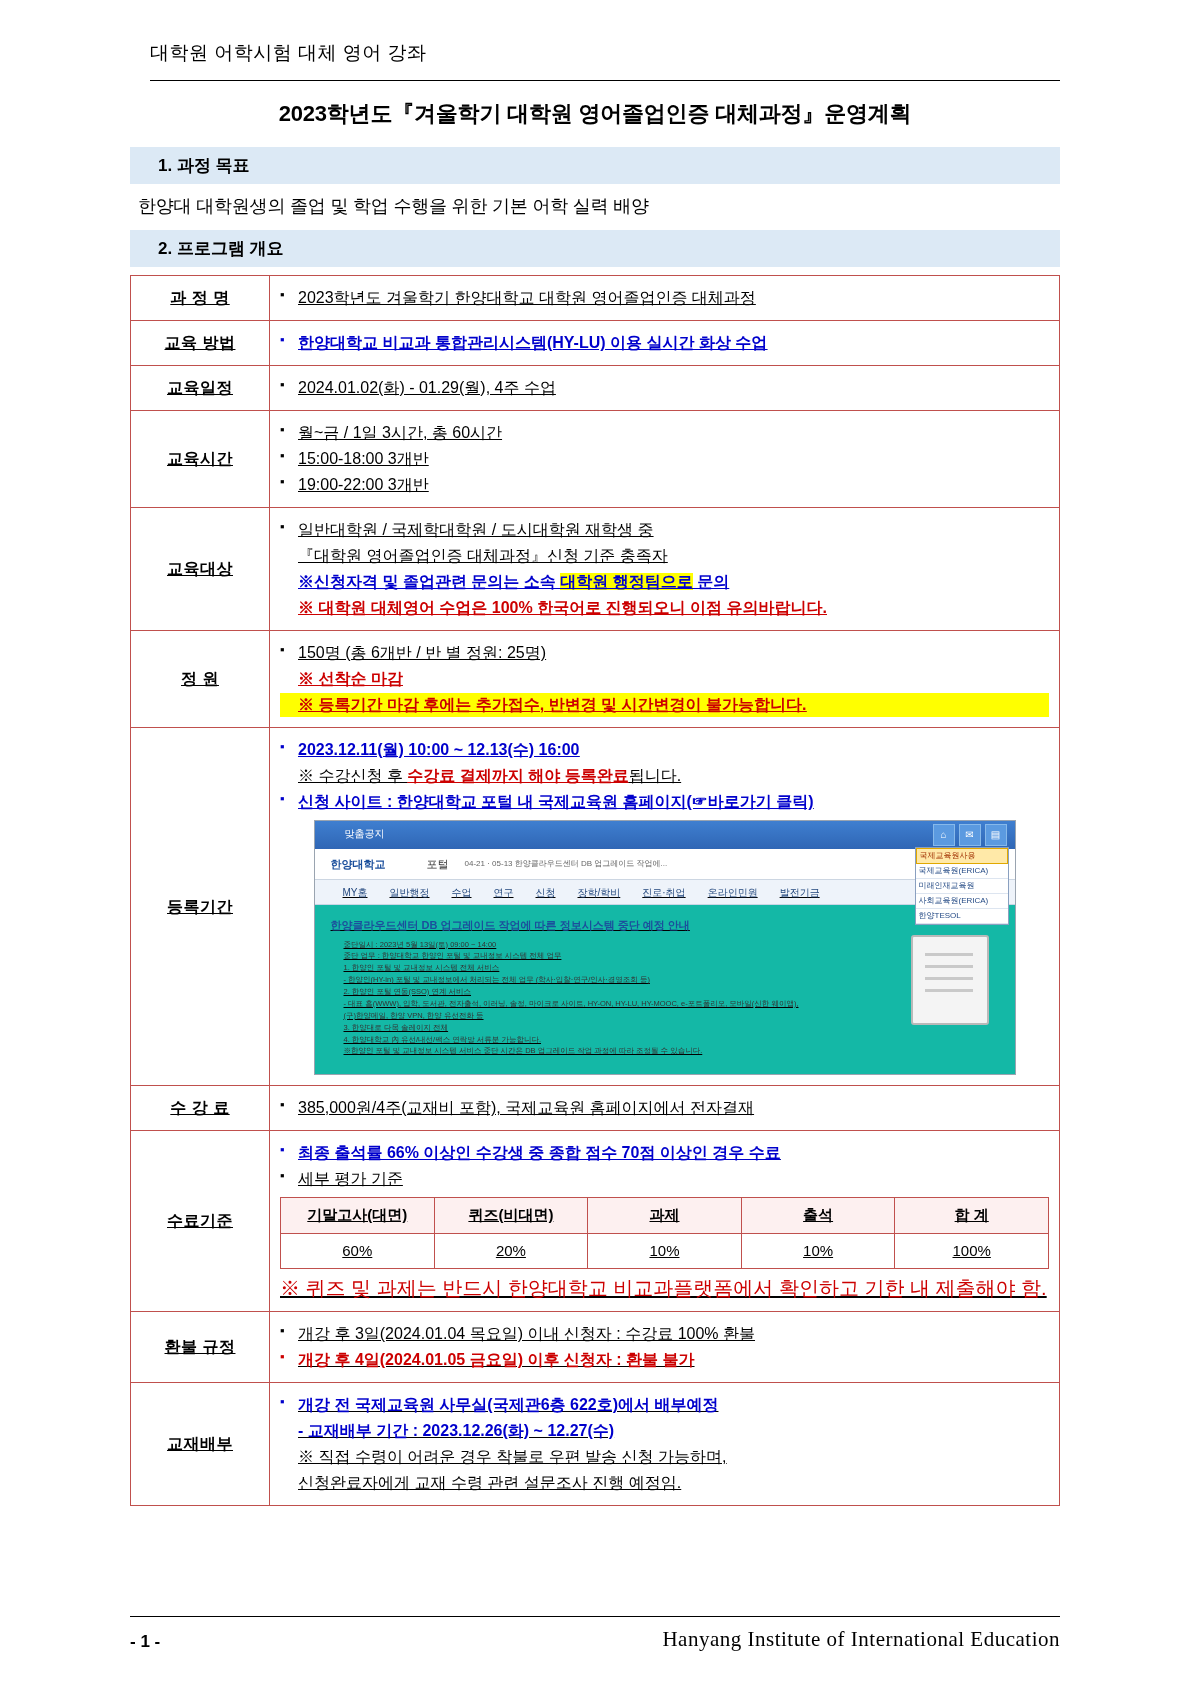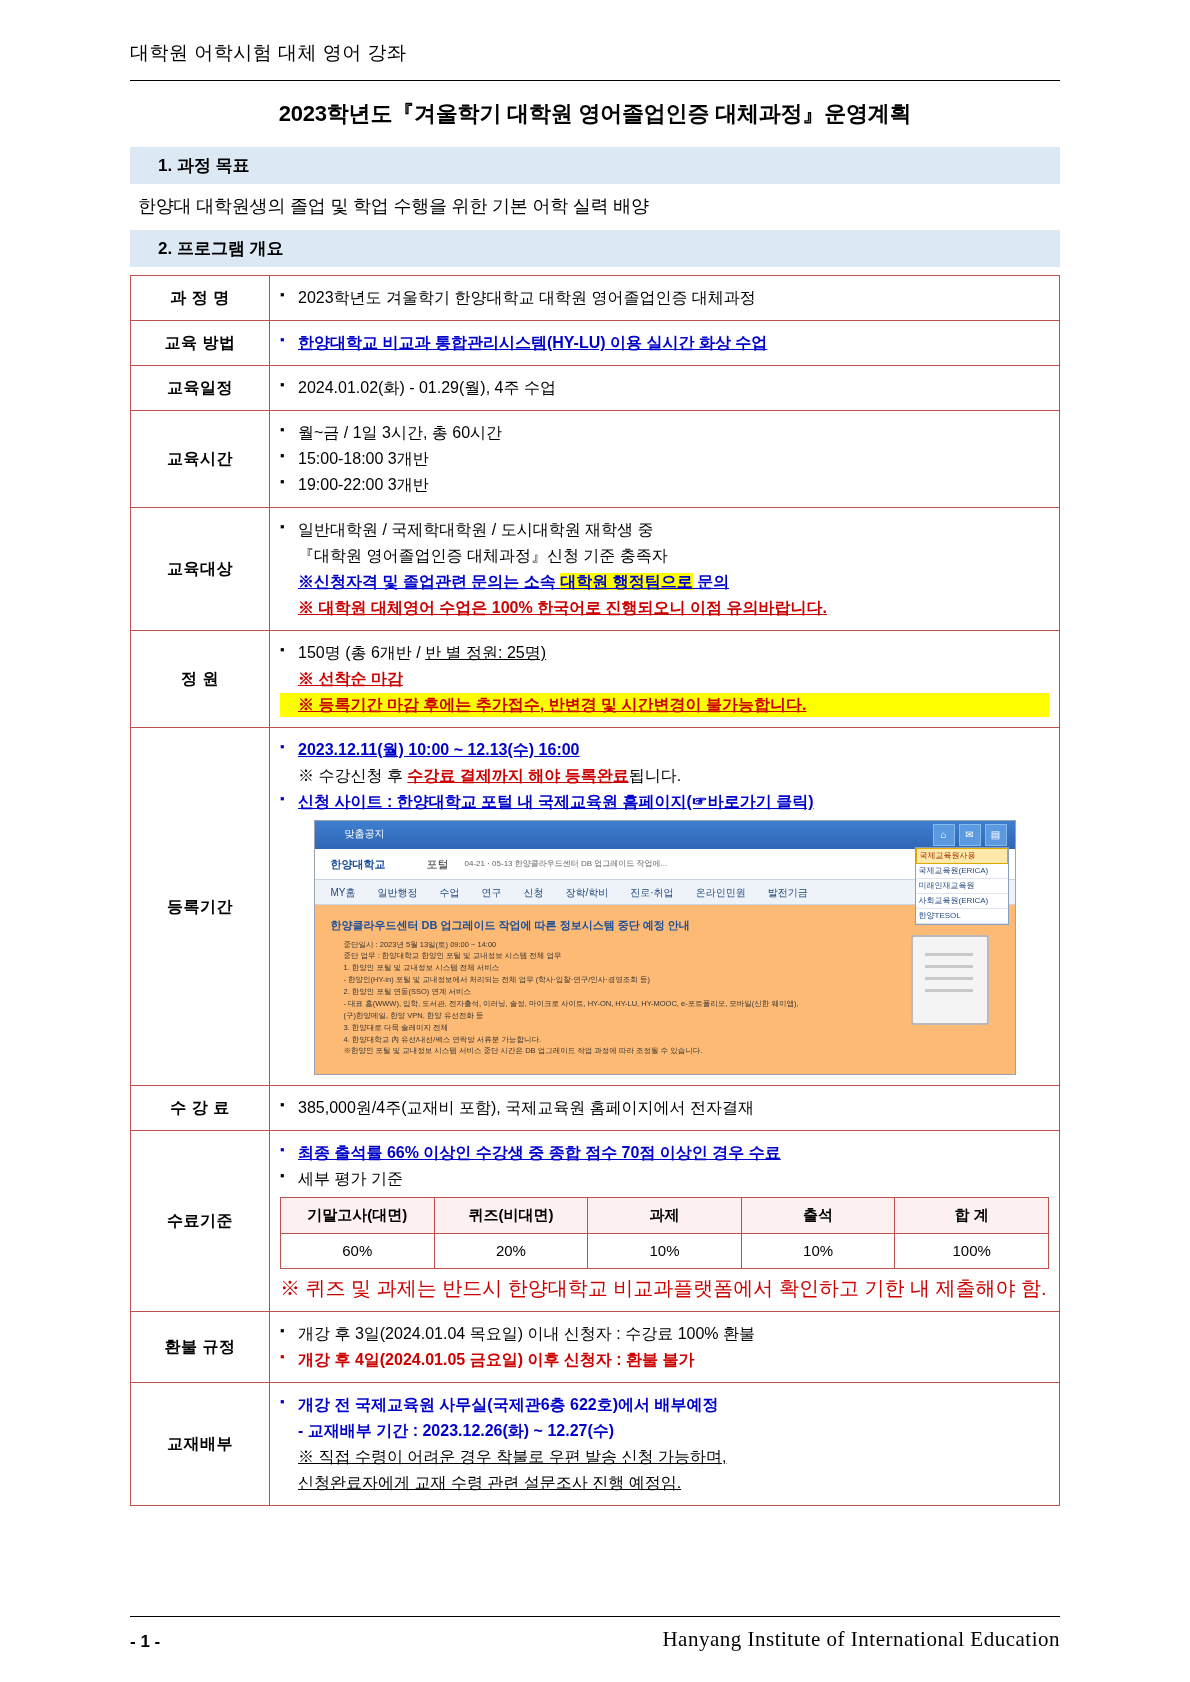--- a/index.html
+++ b/index.html
@@ -20,20 +20,21 @@
     box-sizing: border-box;
     padding: 40px 130px 0 130px;
     position: relative;
   }
   .header-line {
     font-size: 19px;
     letter-spacing: 0.5px;
     padding-bottom: 14px;
     border-bottom: 1.5px solid #000;
     margin-bottom: 18px;
+    margin-left: 20px;
   }
   .doc-title {
     text-align: center;
     font-size: 22px;
     font-weight: bold;
     letter-spacing: -0.2px;
     margin: 14px 0 18px 0;
   }
   .section-bar {
     background: #dce9f5;
@@ -45,20 +46,21 @@
   .section-body {
     font-size: 18px;
     padding: 10px 0 12px 8px;
     letter-spacing: -0.2px;
   }
   table.main {
     width: 100%;
     border-collapse: collapse;
     margin-top: 8px;
     table-layout: fixed;
+    text-decoration: underline;
   }
   table.main > tbody > tr > td {
     border: 1px solid #c0504d;
     vertical-align: middle;
     padding: 8px 10px;
     font-size: 16px;
     line-height: 1.5;
   }
   td.label {
     width: 118px;
@@ -94,21 +96,21 @@
   .red-u { color: #cc0000; font-weight: bold; text-decoration: underline; }
   .red-plain { color: #cc0000; }
   .hl { background: #ffff00; }
   .u { text-decoration: underline; }
   .sub-indent { padding-left: 22px; }
   .portal-shot {
     width: 100%;
     max-width: 700px;
     margin: 6px auto 2px auto;
     border: 1px solid #9aa4b0;
-    background: #fdba74;
+    background: #14b8a6;
     position: relative;
     overflow: hidden;
   }
   .ps-topbar {
     height: 28px;
     background: linear-gradient(#3f7fd0, #2f66b5);
     position: relative;
   }
   .ps-topbar .notice {
     position: absolute;
@@ -134,21 +136,21 @@
   .ps-row2 {
     height: 30px; background: #ffffff; border-bottom: 1px solid #ccd6e2;
     position: relative; font-size: 11px; color: #1b3f73;
   }
   .ps-logo { position: absolute; left: 16px; top: 7px; font-weight: bold; font-size: 11px; color: #1b4f9c; }
   .ps-portal { position: absolute; left: 112px; top: 7px; font-size: 11px; color: #333; }
   .ps-crumb { position: absolute; left: 150px; top: 9px; font-size: 8px; color: #666; }
   .ps-nav {
     height: 24px; background: #eef3fa; border-bottom: 1px solid #c9d5e5;
     font-size: 10px; color: #23487e; display: flex; align-items: center; gap: 22px;
-    padding-left: 16px;
+    padding-left: 28px;
   }
   .ps-body { padding: 12px 16px 16px 16px; position: relative; min-height: 130px; }
   .ps-body h4 { margin: 0 0 6px 0; font-size: 11px; color: #1b4f9c; }
   .ps-body p { margin: 1px 13px; font-size: 7.5px; color: #333; line-height: 1.45; }
   .ps-doc-icon {
     position: absolute; right: 26px; top: 30px; width: 74px; height: 86px;
     background: #f4f4f4; border: 2px solid #b9b9b9; border-radius: 3px;
   }
   .ps-doc-icon:before {
     content: ""; position: absolute; left: 12px; top: 16px; width: 48px; height: 3px;

